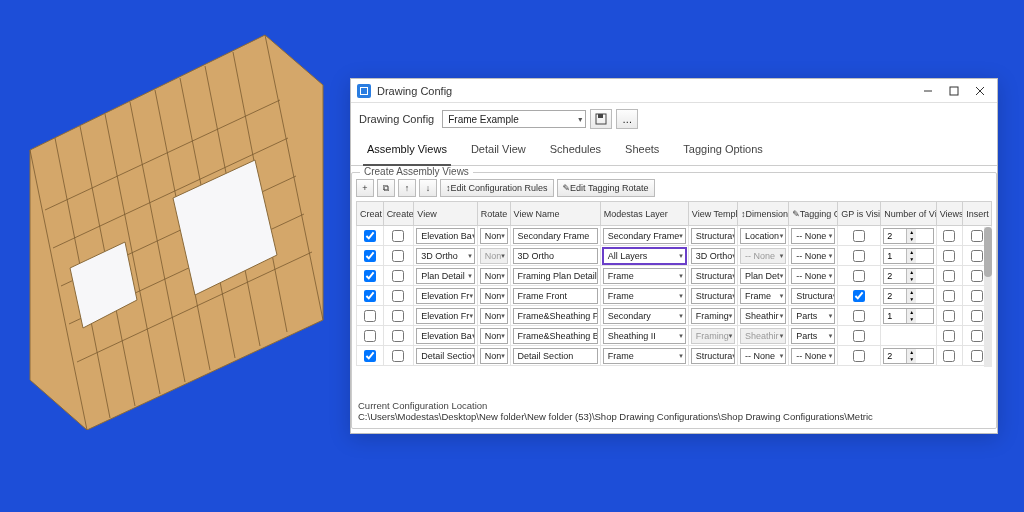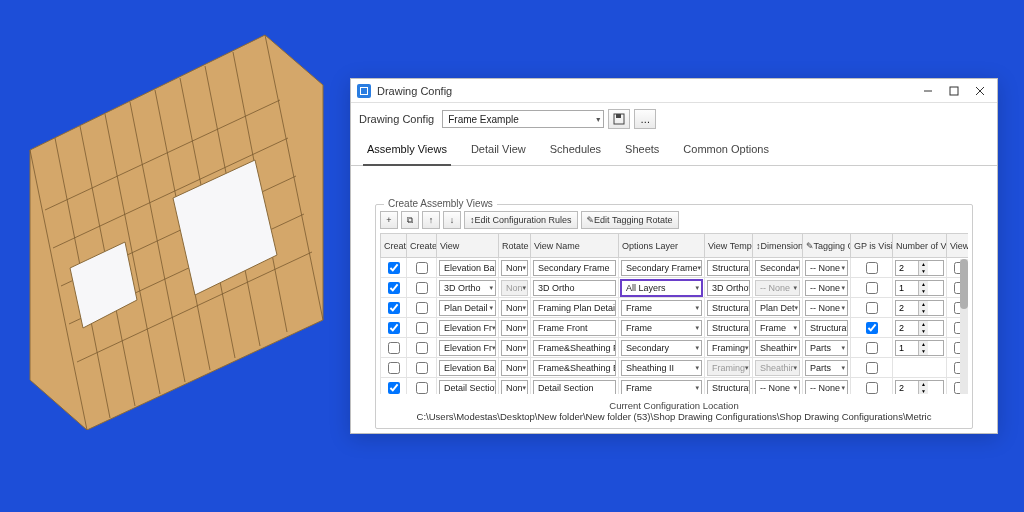--- a/index.html
+++ b/index.html
@@ -16,40 +16,40 @@
   .winbtn svg { width: 10px; height: 10px; }
   .cfgrow { display: flex; align-items: center; gap: 4px; padding: 6px 8px; }
   .cfgrow label { font-size: 11px; color: #333; margin-right: 4px; }
   .combo { display: flex; align-items: center; border: 1px solid #a9a9a9; background: #fff; height: 18px; padding: 0 3px 0 5px; font-size: 10px; color: #222; }
   .combo .caret { margin-left: auto; font-size: 8px; color: #555; }
   .iconbtn { width: 22px; height: 20px; border: 1px solid #bbb; background: linear-gradient(#fdfdfd,#eaeaea); display: flex; align-items: center; justify-content: center; cursor: pointer; font-size: 10px; }
   .tabs { display: flex; gap: 16px; padding: 0 12px; border-bottom: 1px solid #ccc; margin-top: 2px; }
   .tab { padding: 6px 4px 10px; font-size: 11px; color: #444; cursor: pointer; position: relative; }
   .tab.active { color: #111; }
   .tab.active::after { content: ""; position: absolute; left: 0; right: 0; bottom: -1px; height: 2px; background: #555; }
-  .panel { flex: 1; padding: 6px 24px 4px; overflow: hidden; display: flex; flex-direction: column; margin-top: 32px; }
+  .panel { flex: 1; padding: 6px 0 4px; overflow: hidden; display: flex; flex-direction: column; }
   .group { border: 1px solid #ccc; border-radius: 2px; position: relative; padding: 6px 4px 4px; flex: 1; display: flex; flex-direction: column; min-height: 0; }
   .group-label { position: absolute; top: -7px; left: 8px; background: #fff; padding: 0 4px; font-size: 10px; color: #555; }
   .toolbar { display: flex; gap: 3px; margin-bottom: 4px; }
   .tbbtn { height: 18px; border: 1px solid #bbb; background: linear-gradient(#fdfdfd,#eaeaea); display: flex; align-items: center; justify-content: center; padding: 0 5px; cursor: pointer; font-size: 9px; color: #333; }
   .tbbtn.small { width: 18px; padding: 0; }
   .gridwrap { flex: 1; overflow: hidden; position: relative; }
   table.grid { border-collapse: collapse; width: 100%; table-layout: fixed; }
   table.grid th { background: #f3f3f3; border: 1px solid #d0d0d0; font-weight: normal; font-size: 9px; color: #333; padding: 2px 3px; height: 24px; text-align: left; overflow: hidden; white-space: nowrap; }
   table.grid td { border: 1px solid #e3e3e3; padding: 1px 2px; height: 20px; vertical-align: middle; }
   .chk { width: 12px; height: 12px; margin: auto; display: block; }
   .cellcombo { display: flex; align-items: center; border: 1px solid #aaa; background: #fff; height: 16px; padding: 0 2px 0 4px; font-size: 9px; color: #222; width: 100%; overflow: hidden; white-space: nowrap; }
   .cellcombo.disabled { background: #f0f0f0; color: #999; border-color: #ccc; }
   .cellcombo.highlight { border: 1.5px solid #6a3fc9; box-shadow: 0 0 0 1px #6a3fc9; }
   .cellcombo .caret { margin-left: auto; font-size: 7px; color: #555; }
   .spinner { display: flex; border: 1px solid #aaa; height: 16px; background: #fff; }
   .spinner input { border: none; width: 22px; font-size: 9px; padding: 0 3px; outline: none; }
   .spinner .spbtns { display: flex; flex-direction: column; width: 10px; border-left: 1px solid #bbb; }
   .spinner .spbtns div { flex: 1; font-size: 5px; text-align: center; background: #eee; cursor: pointer; line-height: 7px; }
-  .pathbox { margin: 6px 2px 2px; font-size: 9.5px; color: #333; text-align: center; }
+  .pathbox { margin: 6px 2px 2px; font-size: 9.5px; color: #333; }
   .pathbox .lbl { color: #444; }
   .footer { display: flex; justify-content: flex-end; padding: 6px 10px 8px; }
   .btn { border: 1px solid #9a9a9a; background: linear-gradient(#fdfdfd,#e6e6e6); padding: 3px 12px; font-size: 11px; cursor: pointer; }
   .vscroll { position: absolute; right: 0; top: 26px; width: 8px; height: 140px; background: #e8e8e8; }
   .vscroll .thumb { position: absolute; top: 0; width: 8px; height: 50px; background: #b0b0b0; border-radius: 4px; }
 </style>
 </head>
 <body>
 
 <div class="canvas">
@@ -97,39 +97,39 @@
       <div class="winbtn">
           <svg viewBox="0 0 10 10">
             <line x1="1" y1="1" x2="9" y2="9" stroke="#333"></line>
             <line x1="9" y1="1" x2="1" y2="9" stroke="#333"></line>
           </svg>
         </div>
     </div>
 
     <div class="cfgrow">
       <label>Drawing Config</label>
-      <div class="combo" style="width:162px">
+      <div class="combo" style="width:144px">
         <span>Frame Example</span>
         <span class="caret">▾</span>
       </div>
       <div class="iconbtn">
           <svg width="12" height="12" viewBox="0 0 12 12">
             <rect x="1" y="1" width="10" height="10" fill="none" stroke="#444"></rect>
             <rect x="3" y="1" width="5" height="4" fill="#444"></rect>
           </svg>
         </div>
       <div class="iconbtn">…</div>
     </div>
 
     <div class="tabs">
       <div class="tab active">Assembly Views</div>
       <div class="tab">Detail View</div>
       <div class="tab">Schedules</div>
       <div class="tab">Sheets</div>
-      <div class="tab">Common Options</div>
+      <div class="tab">Tagging Options</div>
     </div>
 
     <div class="panel">
       <div class="group">
         <span class="group-label">Create Assembly Views</span>
         <div class="toolbar">
           <div class="tbbtn small">+</div>
           <div class="tbbtn small">⧉</div>
           <div class="tbbtn small">↑</div>
           <div class="tbbtn small">↓</div>
@@ -154,21 +154,21 @@
                 <col style="width:26px">
                 <col style="width:28px">
             </colgroup>
             <thead>
               <tr>
                 <th>Creat e Vi...</th>
                 <th>Create Detai...</th>
                 <th>View</th>
                 <th>Rotate</th>
                 <th>View Name</th>
-                <th>Options Layer</th>
+                <th>Modestas Layer</th>
                 <th>View Template</th>
                 <th>↕<span>Dimension</span></th>
                 <th>✎<span>Tagging C</span></th>
                 <th>GP is Visible</th>
                 <th>Number of Visible Layers</th>
                 <th>Views are...</th>
                 <th>Insert Grids</th>
               </tr>
             </thead>
             <tbody id="grid-body">
@@ -203,21 +203,21 @@
                     </div>
                   </td>
                   <td>
                     <div class="cellcombo">
                       <span>Structura</span>
                       <span class="caret">▾</span>
                     </div>
                   </td>
                   <td>
                     <div class="cellcombo">
-                      <span>Seconda</span>
+                      <span>Location</span>
                       <span class="caret">▾</span>
                     </div>
                   </td>
                   <td>
                     <div class="cellcombo">
                       <span>-- None</span>
                       <span class="caret">▾</span>
                     </div>
                   </td>
                   <td style="text-align:center">

